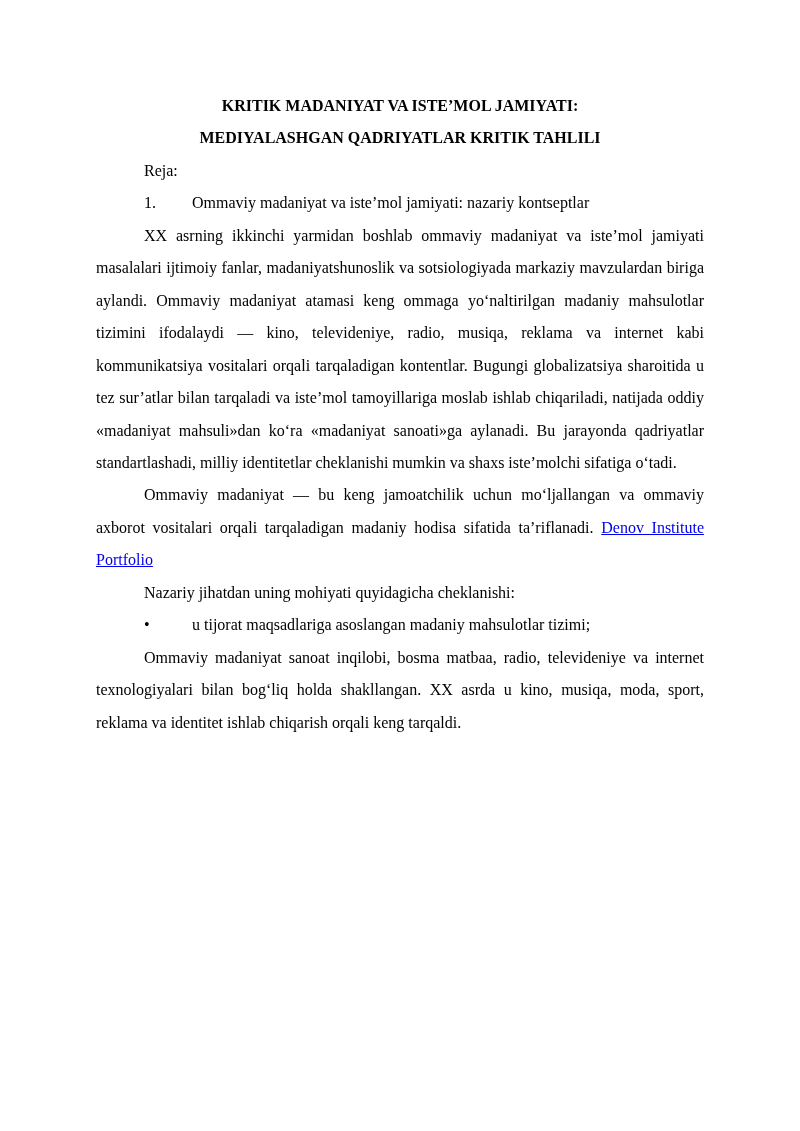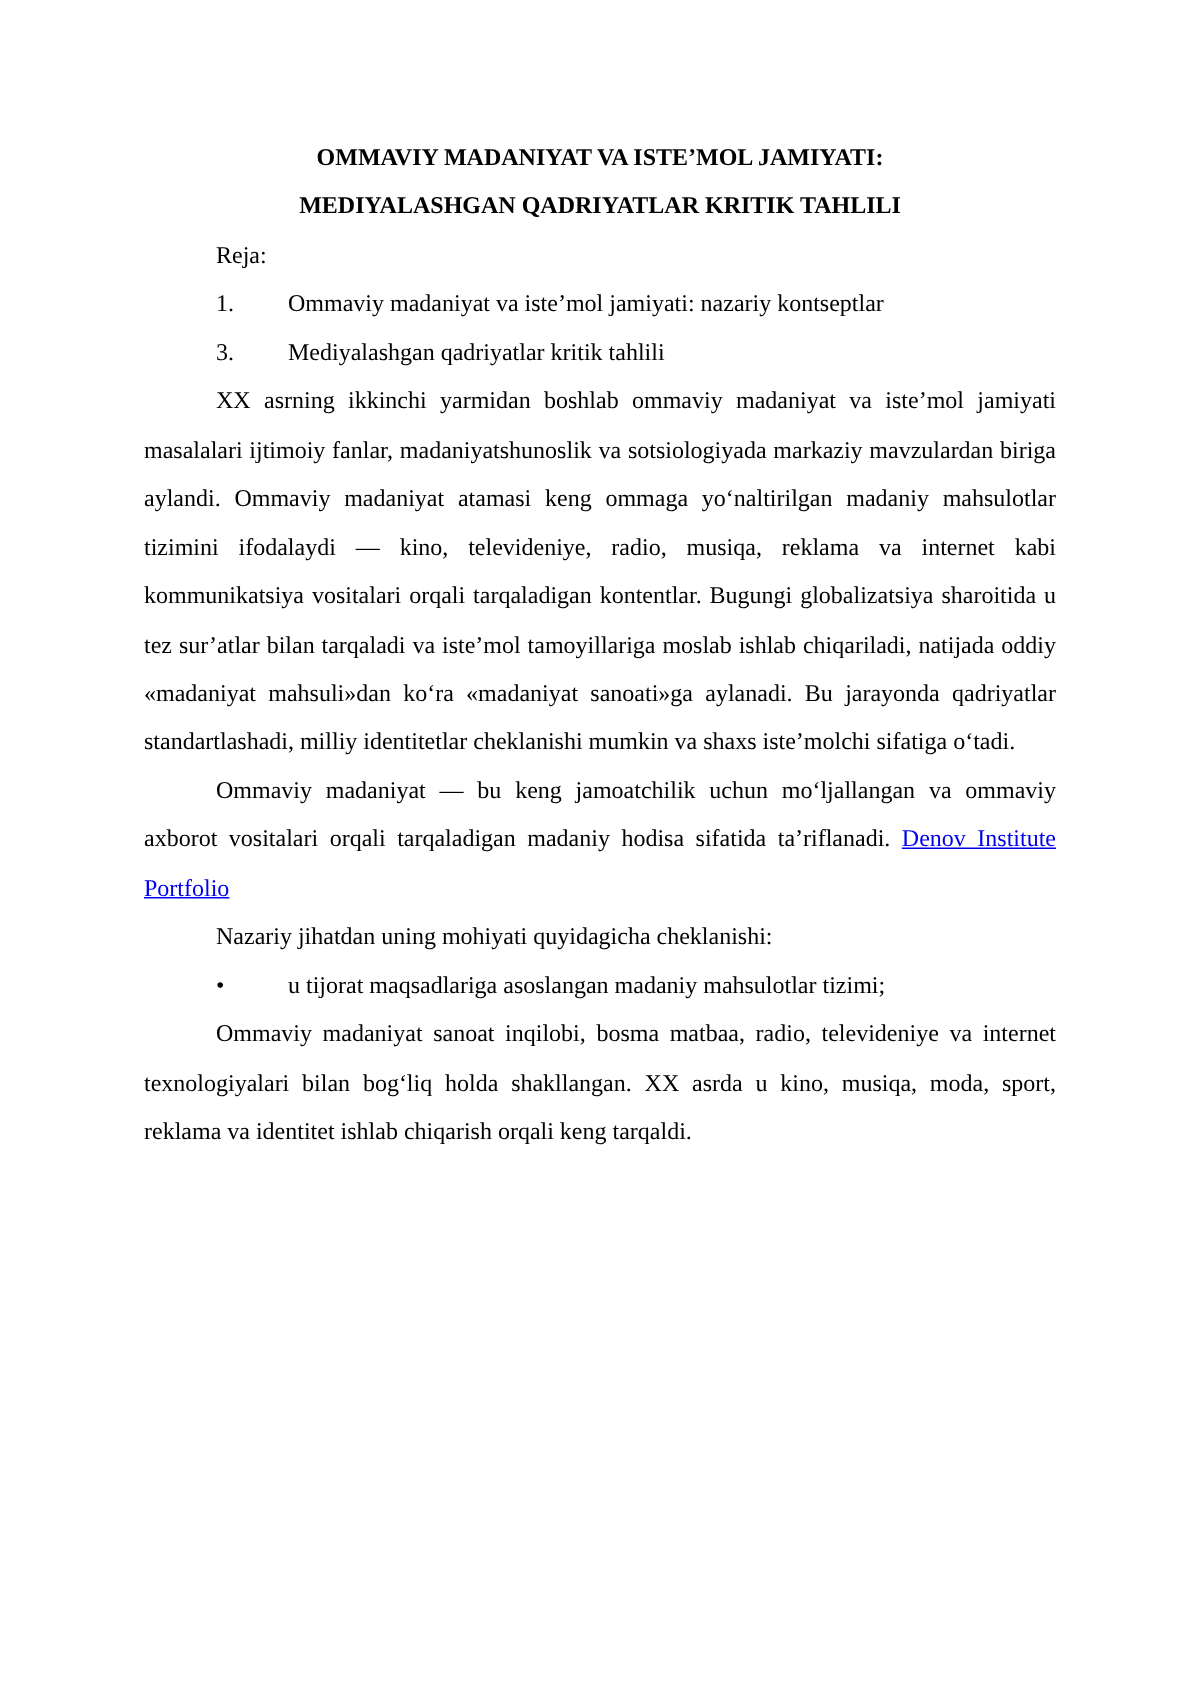--- a/index.html
+++ b/index.html
@@ -43,29 +43,28 @@
     color: #0000EE;
     text-decoration: underline;
     cursor: pointer;
   }
 </style>
 </head>
 <body>
 
 <div class="page">
 
-  <p class="title-line">OMMAVIY MADANIYAT VA ISTE’MOL JAMIYATI:</p>
+  <p class="title-line">KRITIK MADANIYAT VA ISTE’MOL JAMIYATI:</p>
   <p class="title-line">MEDIYALASHGAN QADRIYATLAR KRITIK TAHLILI</p>
 
   <p class="bold">Reja:</p>
 
   <p class="bold"><span class="marker">1.</span><span>Ommaviy madaniyat va iste’mol jamiyati: nazariy kontseptlar</span></p>
 
 
-  <p class="bold"><span class="marker">3.</span><span>Mediyalashgan qadriyatlar kritik tahlili</span></p>
 
   <p>XX asrning ikkinchi yarmidan boshlab ommaviy madaniyat va iste’mol jamiyati masalalari ijtimoiy fanlar, madaniyatshunoslik va sotsiologiyada markaziy mavzulardan biriga aylandi. Ommaviy madaniyat atamasi keng ommaga yo‘naltirilgan madaniy mahsulotlar tizimini ifodalaydi — kino, televideniye, radio, musiqa, reklama va internet kabi kommunikatsiya vositalari orqali tarqaladigan kontentlar. Bugungi globalizatsiya sharoitida u tez sur’atlar bilan tarqaladi va iste’mol tamoyillariga moslab ishlab chiqariladi, natijada oddiy «madaniyat mahsuli»dan ko‘ra «madaniyat sanoati»ga aylanadi. Bu jarayonda qadriyatlar standartlashadi, milliy identitetlar cheklanishi mumkin va shaxs iste’molchi sifatiga o‘tadi.</p>
 
   <p><span>Ommaviy madaniyat — bu keng jamoatchilik uchun mo‘ljallangan va ommaviy axborot vositalari orqali tarqaladigan madaniy hodisa sifatida ta’riflanadi. </span><a class="doc-link">Denov Institute Portfolio</a></p>
 
   <p>Nazariy jihatdan uning mohiyati quyidagicha cheklanishi:</p>
 
   <p><span class="marker">•</span><span>u tijorat maqsadlariga asoslangan madaniy mahsulotlar tizimi;</span></p>
 
 

